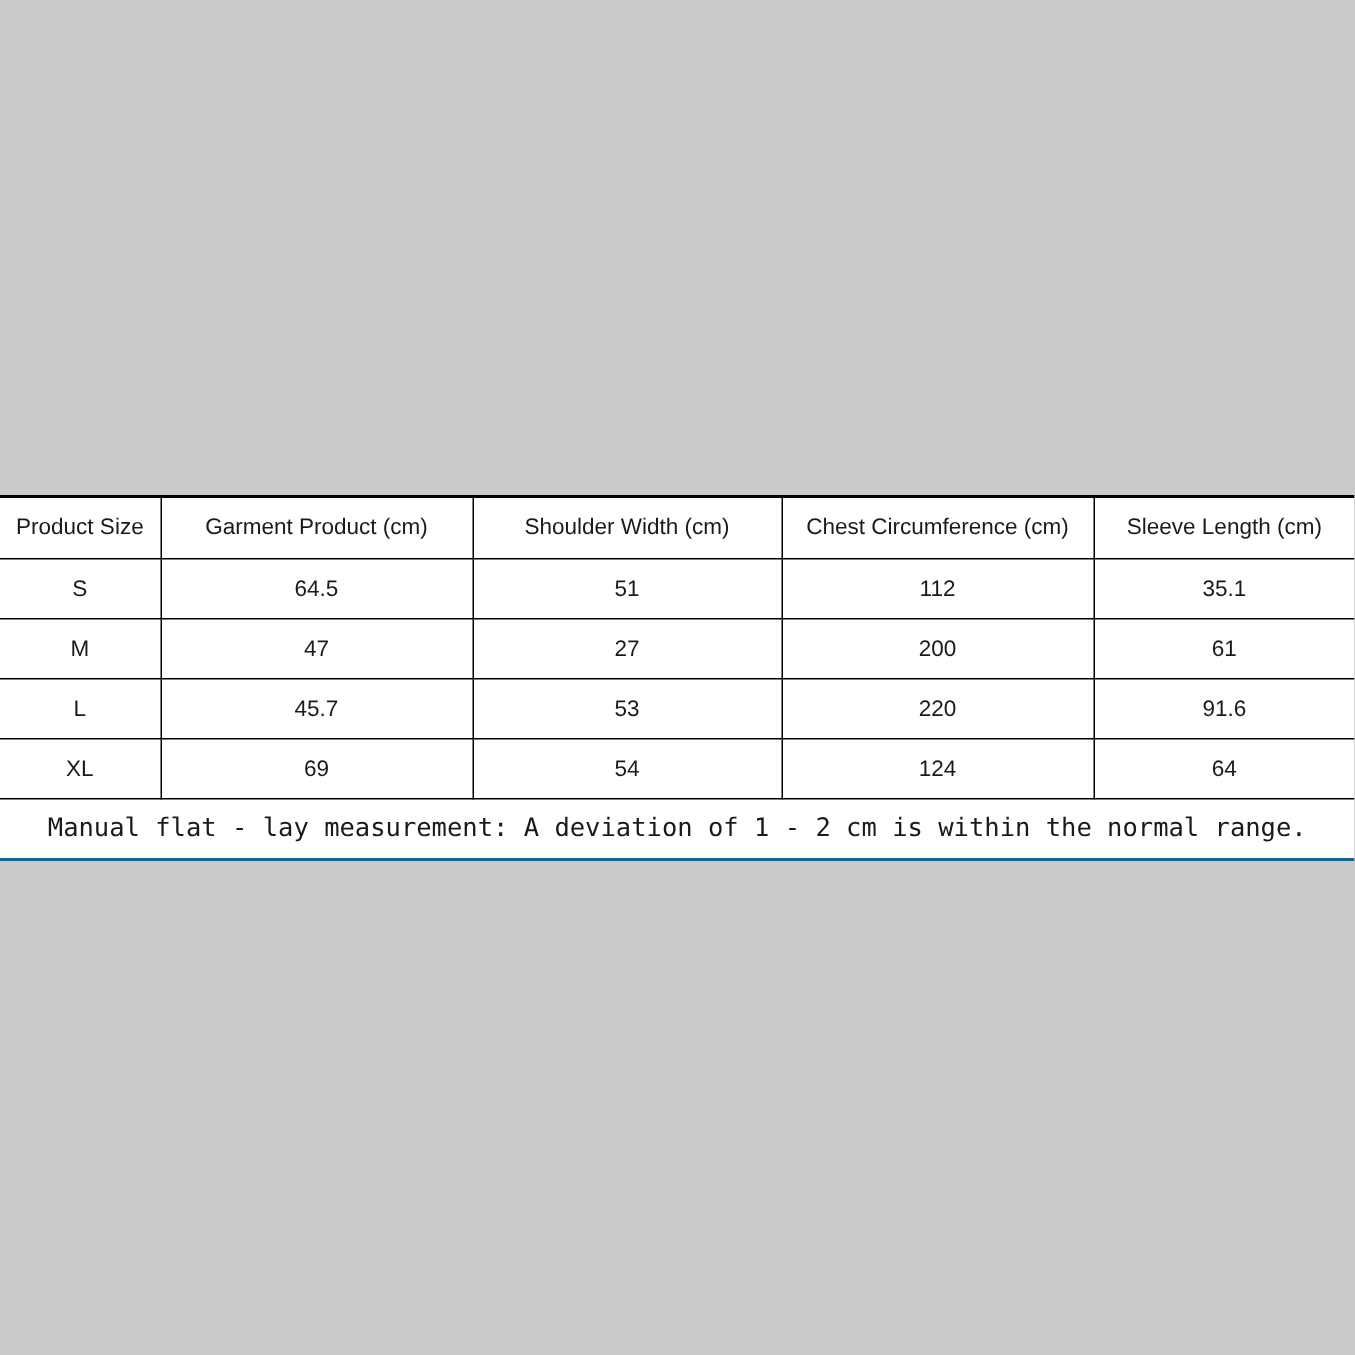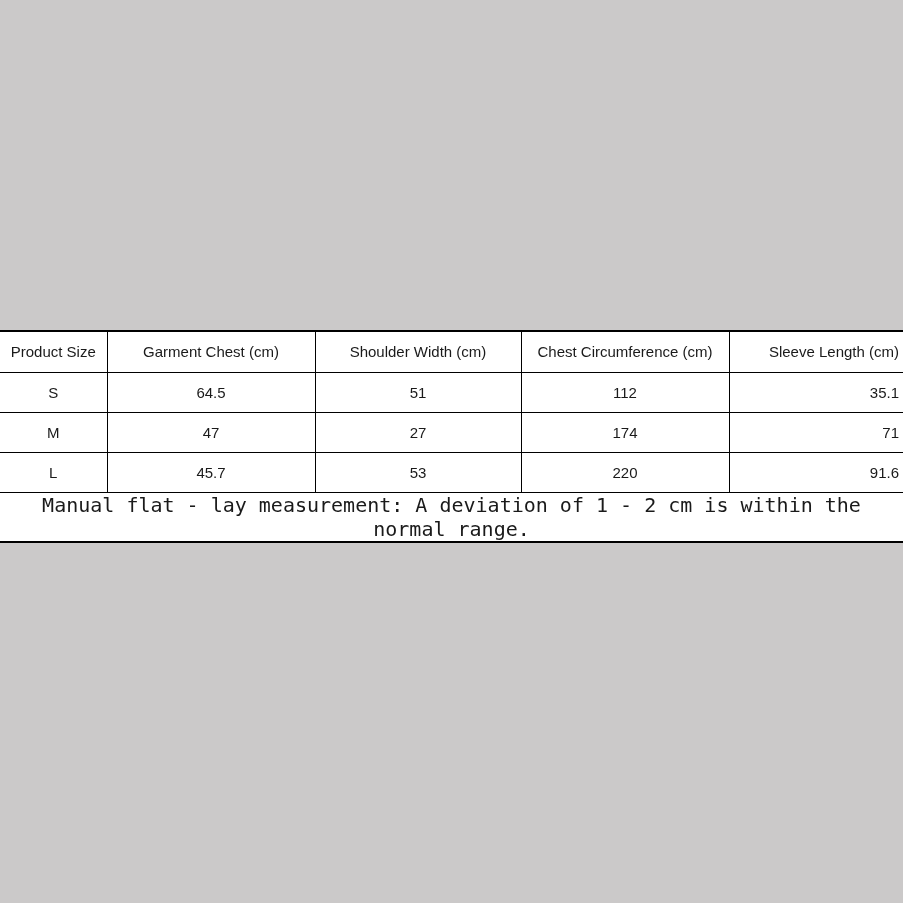--- a/index.html
+++ b/index.html
@@ -18,21 +18,21 @@
     width: 903px;
     height: 903px;
   }
   .size-table-wrap {
     position: absolute;
     left: 0;
     top: 330px;
     width: 903px;
     background: #fca5a5;
     border-top: 2px solid #000000;
-    border-bottom: 2px solid #000000;
+    border-bottom: 2px solid #0369a1;
     box-sizing: border-box;
   }
   table.size-table {
     width: 903px;
     border-collapse: collapse;
     table-layout: fixed;
     background: #ffffff;
   }
   table.size-table td {
     height: 40px;
@@ -44,27 +44,26 @@
     border-bottom: 1px solid #000000;
     padding: 0 4px;
     box-sizing: border-box;
   }
   table.size-table tr.header-row td {
     font-size: 15px;
     border-bottom: 1px solid #000000;
   }
   table.size-table td.last-col {
     border-right: none;
-    text-align: right;
   }
   table.size-table tr.note-row td {
     border-right: none;
     border-bottom: none;
     font-family: "DejaVu Sans Mono", monospace;
-    font-size: 20px;
+    font-size: 17px;
     letter-spacing: 0px;
     height: 40px;
   }
   col.c0 { width: 107px; }
   col.c1 { width: 208px; }
   col.c2 { width: 206px; }
   col.c3 { width: 208px; }
   col.c4 { width: 174px; }
 </style>
 </head>
@@ -76,45 +75,52 @@
       <colgroup>
         <col class="c0">
           <col class="c1">
           <col class="c2">
           <col class="c3">
           <col class="c4">
       </colgroup>
       <tbody>
         <tr class="header-row">
           <td>Product Size</td>
-          <td>Garment Chest (cm)</td>
+          <td>Garment Product (cm)</td>
           <td>Shoulder Width (cm)</td>
           <td>Chest Circumference (cm)</td>
           <td class="last-col">Sleeve Length (cm)</td>
         </tr>
         <tr>
           <td>S</td>
           <td>64.5</td>
           <td>51</td>
           <td>112</td>
           <td class="last-col">35.1</td>
         </tr>
         <tr>
           <td>M</td>
           <td>47</td>
           <td>27</td>
-          <td>174</td>
-          <td class="last-col">71</td>
+          <td>200</td>
+          <td class="last-col">61</td>
         </tr>
         <tr>
           <td>L</td>
           <td>45.7</td>
           <td>53</td>
           <td>220</td>
           <td class="last-col">91.6</td>
+        </tr>
+        <tr>
+          <td>XL</td>
+          <td>69</td>
+          <td>54</td>
+          <td>124</td>
+          <td class="last-col">64</td>
         </tr>
         <tr class="note-row">
           <td colspan="5">Manual flat - lay measurement: A deviation of 1 - 2 cm is within the normal range.</td>
         </tr>
       </tbody>
     </table>
   </div>
 </div>
 
 </body></html>

